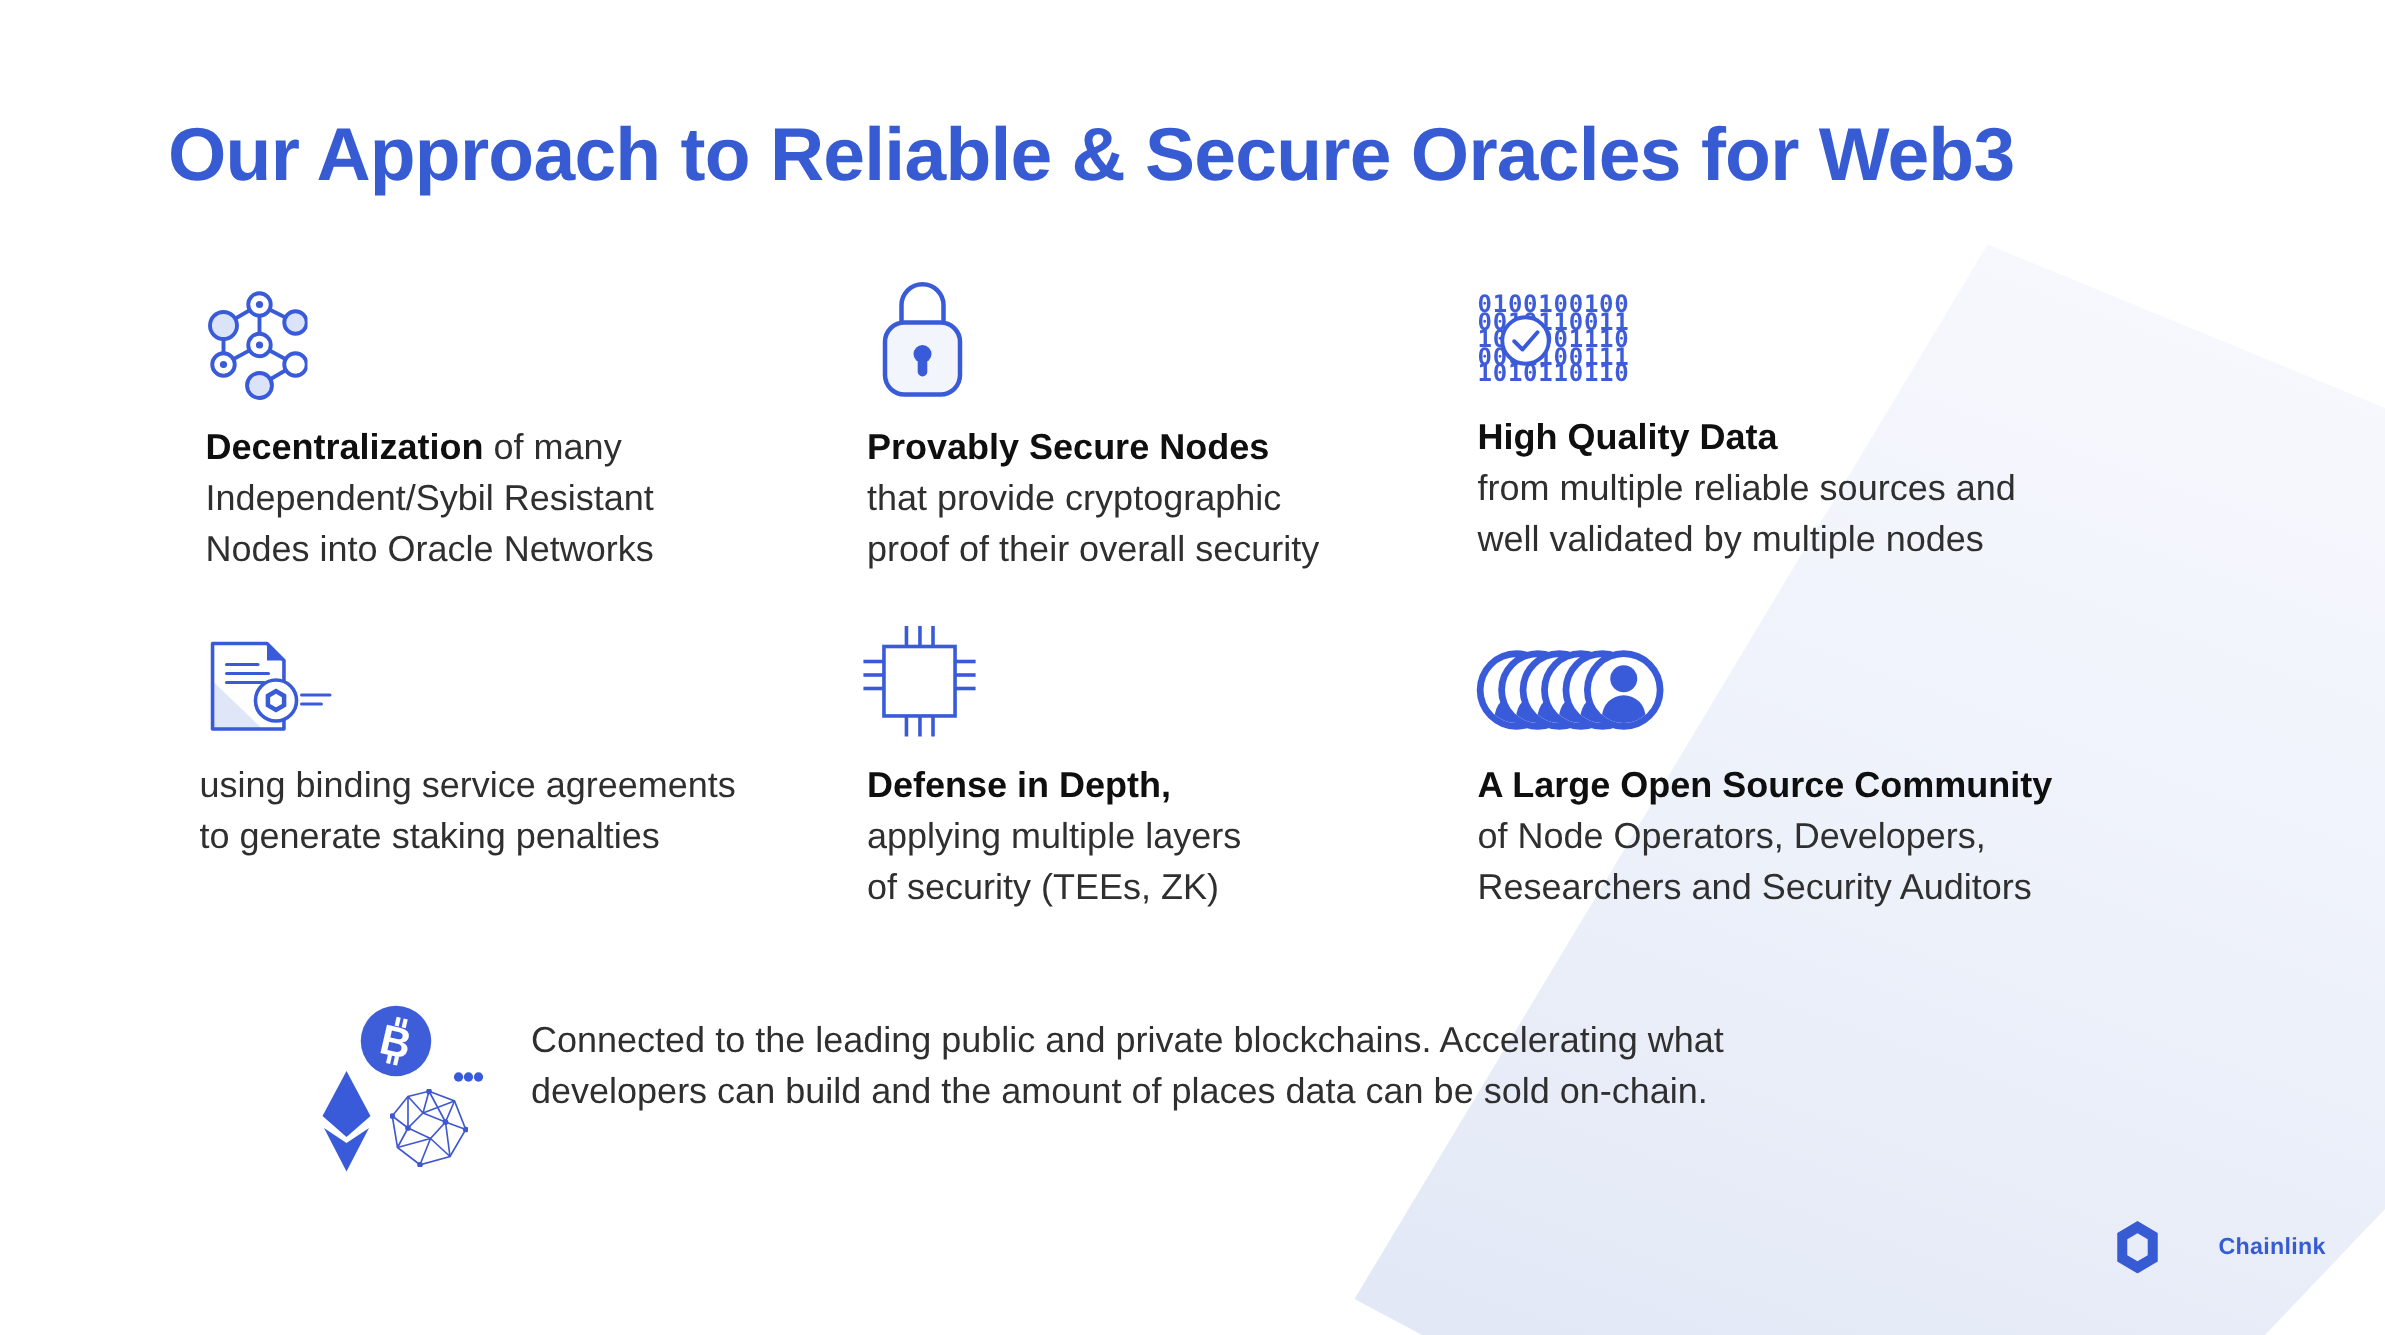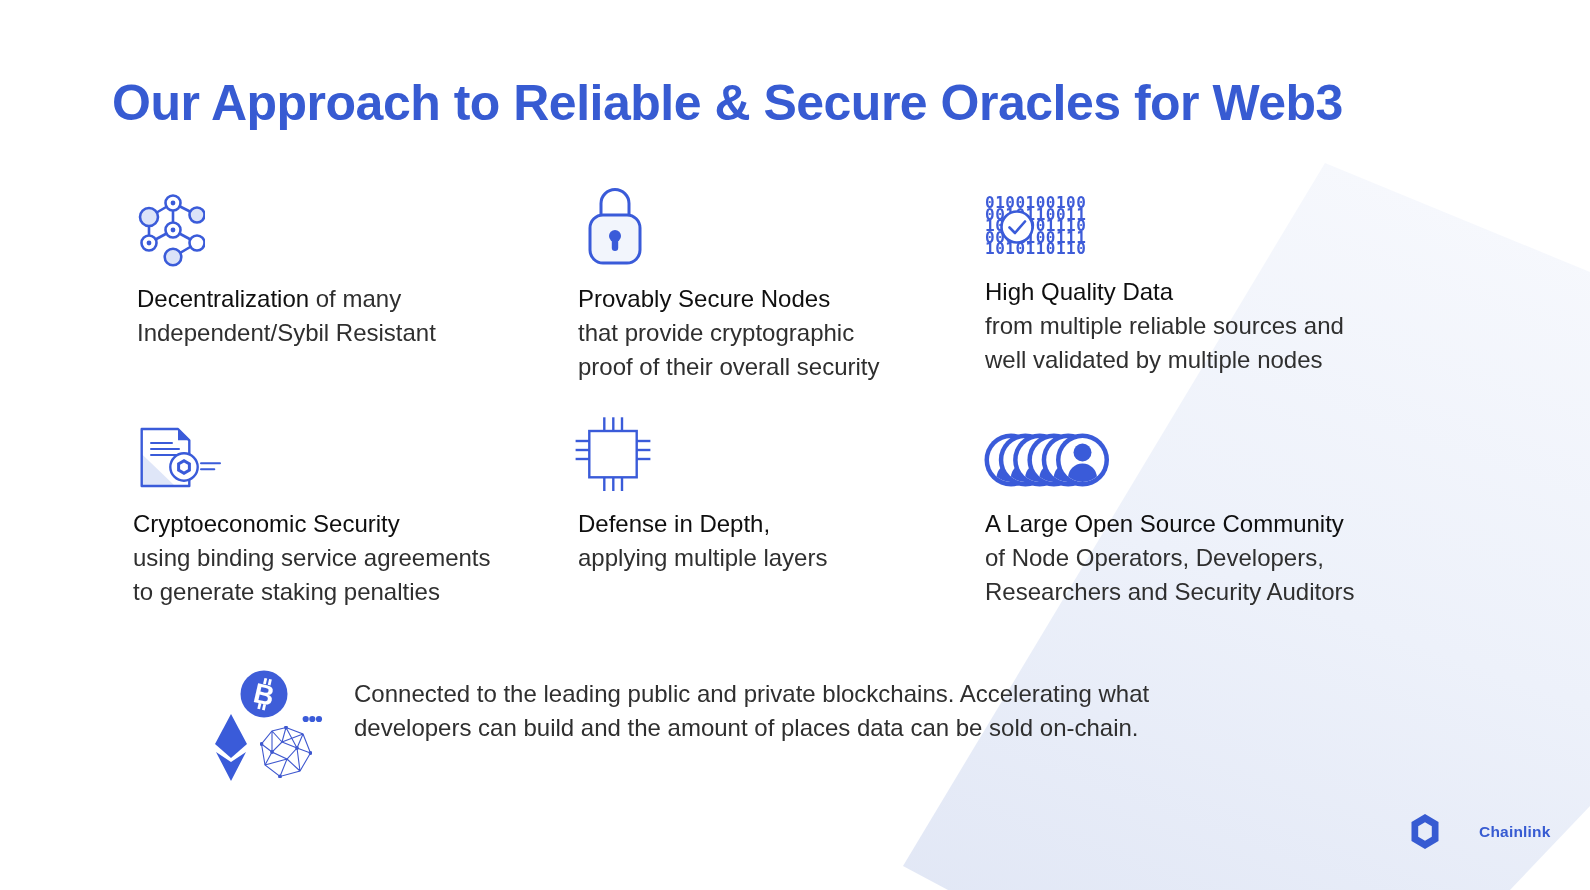--- a/index.html
+++ b/index.html
@@ -15,21 +15,21 @@
     clip-path:polygon(1325px 163px,1590px 272px,1590px 806px,1510px 890px,948px 890px,903px 866px);
   }
   .title{
     position:absolute;left:112px;top:74px;margin:0;
     font-size:50px;line-height:58px;font-weight:700;color:#375BD2;
     letter-spacing:-0.5px;white-space:nowrap;
   }
   .ftext{
     position:absolute;font-size:24px;line-height:34px;color:#2f2f2f;white-space:nowrap;
   }
-  .fb{font-weight:400;color:#0f0f0f;}
+  .fb{font-weight:700;color:#0f0f0f;}
   .btitle{padding-left:8px;}
   .binary{
     position:absolute;left:985px;top:197px;
     font-family:"DejaVu Sans Mono",monospace;
     font-size:16px;line-height:11.5px;font-weight:700;
     color:#3E5CD8;letter-spacing:0.5px;white-space:nowrap;
   }
   .brand{
     position:absolute;left:1455px;top:823px;
     font-size:15.5px;font-weight:700;color:#375BD2;letter-spacing:0.2px;white-space:nowrap;margin-left:24px;
@@ -67,20 +67,21 @@
       <g fill="#3A5BD9">
         <circle cx="36" cy="13" r="2.4"></circle>
           <circle cx="36" cy="40" r="2.4"></circle>
           <circle cx="12" cy="53" r="2.4"></circle>
       </g>
     </svg>
   </div>
   <div class="ftext" style="left:137px;top:282px">
     <div><span class="fb">Decentralization</span><span> of many</span></div>
     <div>Independent/Sybil Resistant</div>
+    <div>Nodes into Oracle Networks</div>
   </div>
 
   <div class="abs" style="left:584px;top:188px">
     <svg width="62" height="80" viewBox="0 0 62 80">
       <path d="M17 27 V15.5 a14 14 0 0 1 28 0 V27" fill="none" stroke="#3A5BD9" stroke-width="3"></path>
       <rect x="6" y="27" width="50" height="48" rx="13" fill="#f2f5fc" stroke="#3A5BD9" stroke-width="3"></rect>
       <circle cx="31" cy="48" r="6" fill="#3A5BD9"></circle>
       <rect x="27.8" y="50" width="6.4" height="13" rx="3.2" fill="#3A5BD9"></rect>
     </svg>
   </div>
@@ -123,21 +124,20 @@
       <circle cx="45" cy="41" r="13.7" fill="#ffffff" stroke="#3A5BD9" stroke-width="2.4"></circle>
       <path fill-rule="evenodd" fill="#3A5BD9" d="M45 33 L51.9 37 V45 L45 49 L38.1 45 V37 Z
            M45 36.5 L48.9 38.75 V43.25 L45 45.5 L41.1 43.25 V38.75 Z"></path>
       <g stroke="#3A5BD9" stroke-width="2" stroke-linecap="round">
         <line x1="62" y1="37.3" x2="81" y2="37.3"></line>
         <line x1="62" y1="43.3" x2="75.3" y2="43.3"></line>
       </g>
     </svg>
   </div>
   <div class="ftext" style="left:133px;top:507px">
-    <div><span class="fb">Cryptoeconomic Security</span><span></span></div>
     <div>using binding service agreements</div>
     <div>to generate staking penalties</div>
   </div>
 
   <div class="abs" style="left:570px;top:412px">
     <svg width="84" height="84" viewBox="0 0 84 84">
       <rect x="19.3" y="19" width="47.4" height="46.3" fill="#ffffff" stroke="#3A5BD9" stroke-width="2.4"></rect>
       <g stroke="#3A5BD9" stroke-width="2.4">
         <line x1="34.3" y1="19" x2="34.3" y2="5.3"></line>
         <line x1="43.3" y1="19" x2="43.3" y2="5.3"></line>
@@ -150,20 +150,21 @@
         <line x1="19.3" y1="47" x2="5.6" y2="47"></line>
         <line x1="66.7" y1="29" x2="80.4" y2="29"></line>
         <line x1="66.7" y1="38" x2="80.4" y2="38"></line>
         <line x1="66.7" y1="47" x2="80.4" y2="47"></line>
       </g>
     </svg>
   </div>
   <div class="ftext" style="left:578px;top:507px">
     <div><span class="fb">Defense in Depth,</span><span></span></div>
     <div>applying multiple layers</div>
+    <div>of security (TEEs, ZK)</div>
   </div>
 
   <div class="abs" style="left:984px;top:433px">
     <svg width="126" height="54" viewBox="0 0 126 54">
       <defs>
         <clipPath id="avclip">
             <circle cx="27" cy="27" r="22"></circle>
           </clipPath>
         <g id="avatar">
           <circle cx="27" cy="27" r="26.5" fill="#3A5BD9"></circle>

